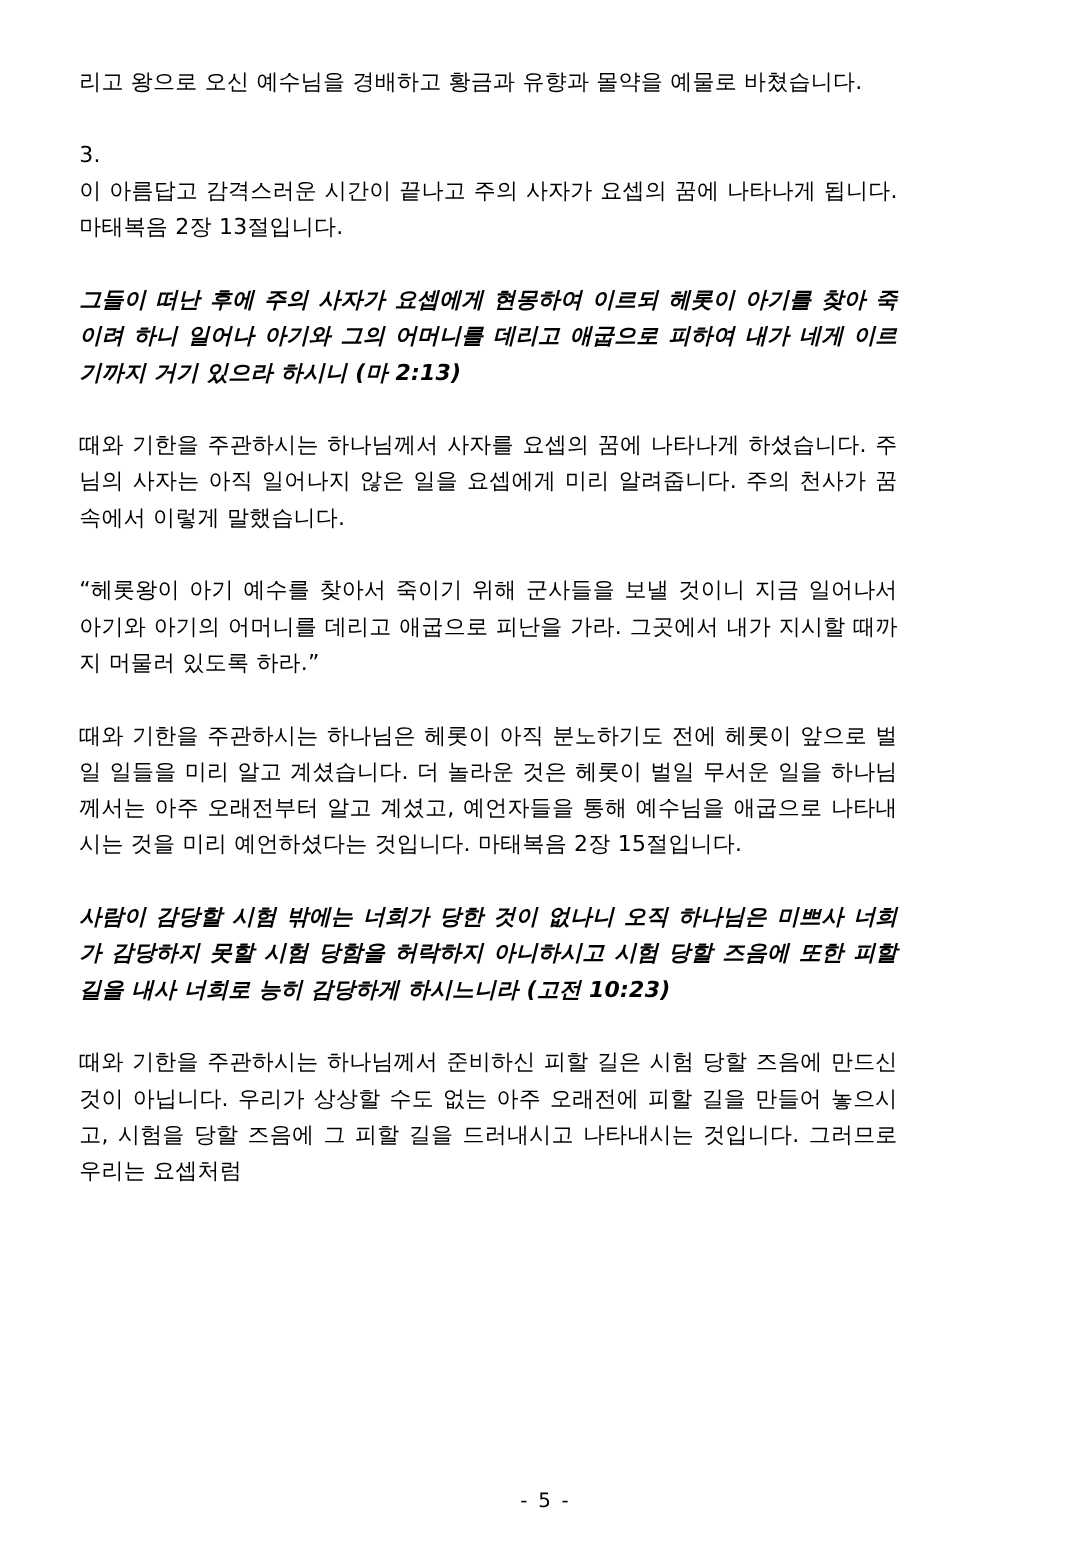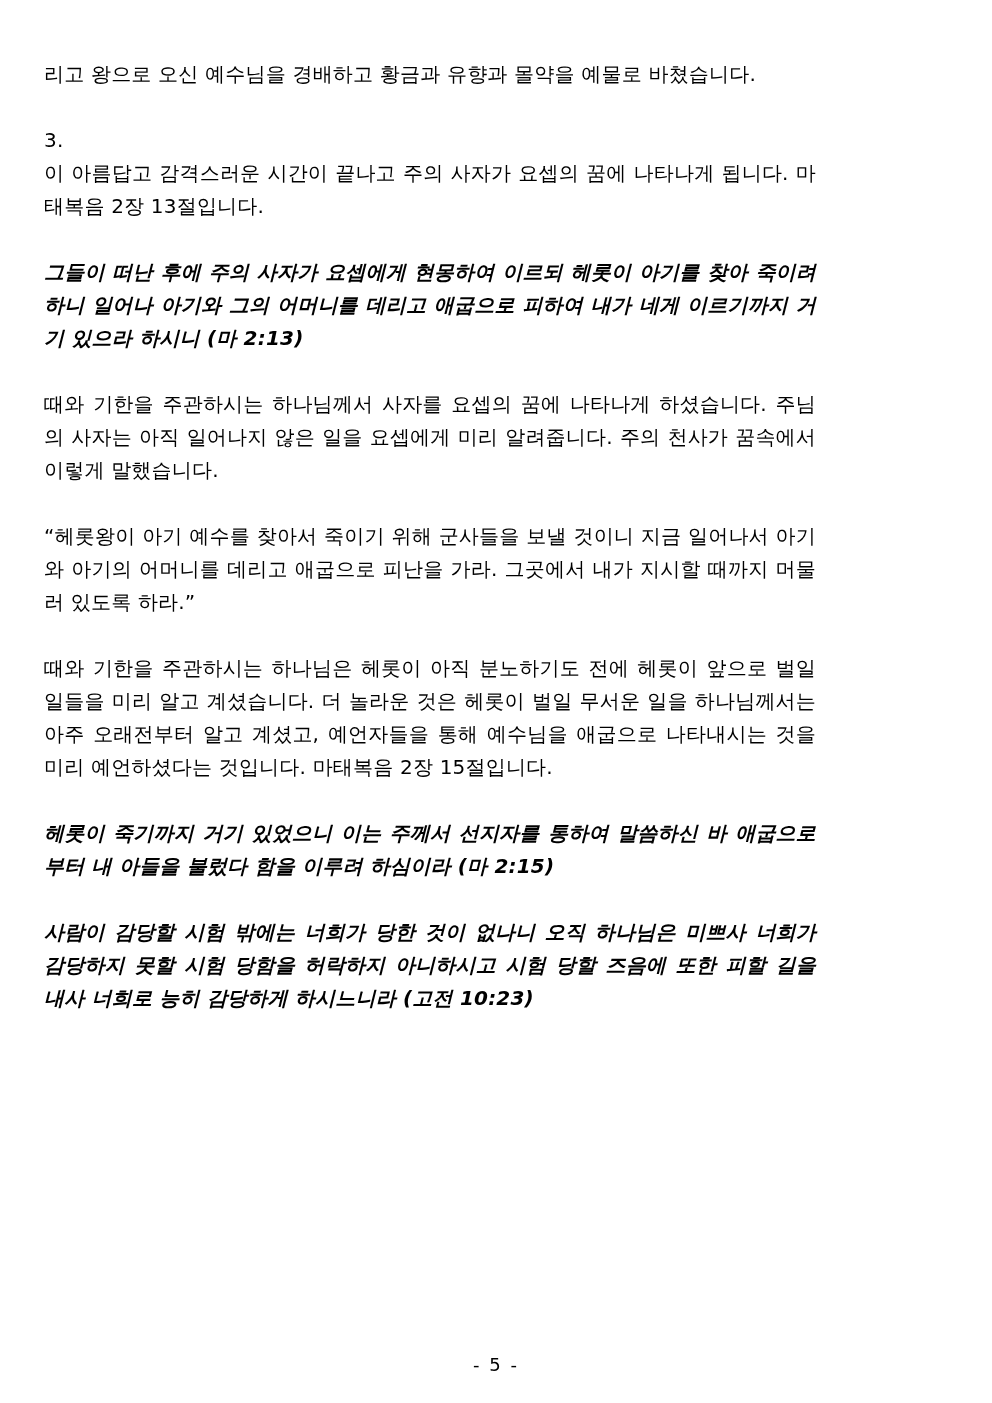--- a/index.html
+++ b/index.html
@@ -12,21 +12,21 @@
     height: 1403px;
     position: relative;
     font-family: "DejaVu Sans", "Liberation Sans", sans-serif;
     color: #000000;
     overflow: hidden;
   }
   .page {
     box-sizing: border-box;
     width: 888px;
     height: 1403px;
-    padding: 58px 72px 0 44px;
+    padding: 58px 72px 0 72px;
     background: #ffffff;
   }
   .para {
     font-size: 20px;
     line-height: 33px;
     text-align: justify;
     margin: 0 0 33px 0;
     letter-spacing: 0.2px;
     word-break: normal;
     line-break: anywhere;
@@ -61,20 +61,20 @@
   <p class="para">이 아름답고 감격스러운 시간이 끝나고 주의 사자가 요셉의 꿈에 나타나게 됩니다. 마태복음 2장 13절입니다.</p>
 
   <p class="para bold">그들이 떠난 후에 주의 사자가 요셉에게 현몽하여 이르되 헤롯이 아기를 찾아 죽이려 하니 일어나 아기와 그의 어머니를 데리고 애굽으로 피하여 내가 네게 이르기까지 거기 있으라 하시니 (마 2:13)</p>
 
   <p class="para">때와 기한을 주관하시는 하나님께서 사자를 요셉의 꿈에 나타나게 하셨습니다. 주님의 사자는 아직 일어나지 않은 일을 요셉에게 미리 알려줍니다. 주의 천사가 꿈속에서 이렇게 말했습니다.</p>
 
   <p class="para">“헤롯왕이 아기 예수를 찾아서 죽이기 위해 군사들을 보낼 것이니 지금 일어나서 아기와 아기의 어머니를 데리고 애굽으로 피난을 가라. 그곳에서 내가 지시할 때까지 머물러 있도록 하라.”</p>
 
   <p class="para">때와 기한을 주관하시는 하나님은 헤롯이 아직 분노하기도 전에 헤롯이 앞으로 벌일 일들을 미리 알고 계셨습니다. 더 놀라운 것은 헤롯이 벌일 무서운 일을 하나님께서는 아주 오래전부터 알고 계셨고, 예언자들을 통해 예수님을 애굽으로 나타내시는 것을 미리 예언하셨다는 것입니다. 마태복음 2장 15절입니다.</p>
 
-  <p class="para bold">헤롯이 죽기까지 거기 있었으니 이는 주께서 선지자를 통하여 말씀하신 바 애굽으로부터 내 아들을 불렀다 함을 이루려 하심이라 (마 2:15)</p>
 
 
   <p class="para bold">사람이 감당할 시험 밖에는 너희가 당한 것이 없나니 오직 하나님은 미쁘사 너희가 감당하지 못할 시험 당함을 허락하지 아니하시고 시험 당할 즈음에 또한 피할 길을 내사 너희로 능히 감당하게 하시느니라 (고전 10:23)</p>
 
+  <p class="para tight">때와 기한을 주관하시는 하나님께서 준비하신 피할 길은 시험 당할 즈음에 만드신 것이 아닙니다. 우리가 상상할 수도 없는 아주 오래전에 피할 길을 만들어 놓으시고, 시험을 당할 즈음에 그 피할 길을 드러내시고 나타내시는 것입니다. 그러므로 우리는 요셉처럼</p>
 </div>
 
 <div class="footer">- 5 -</div>
 
 </body></html>

